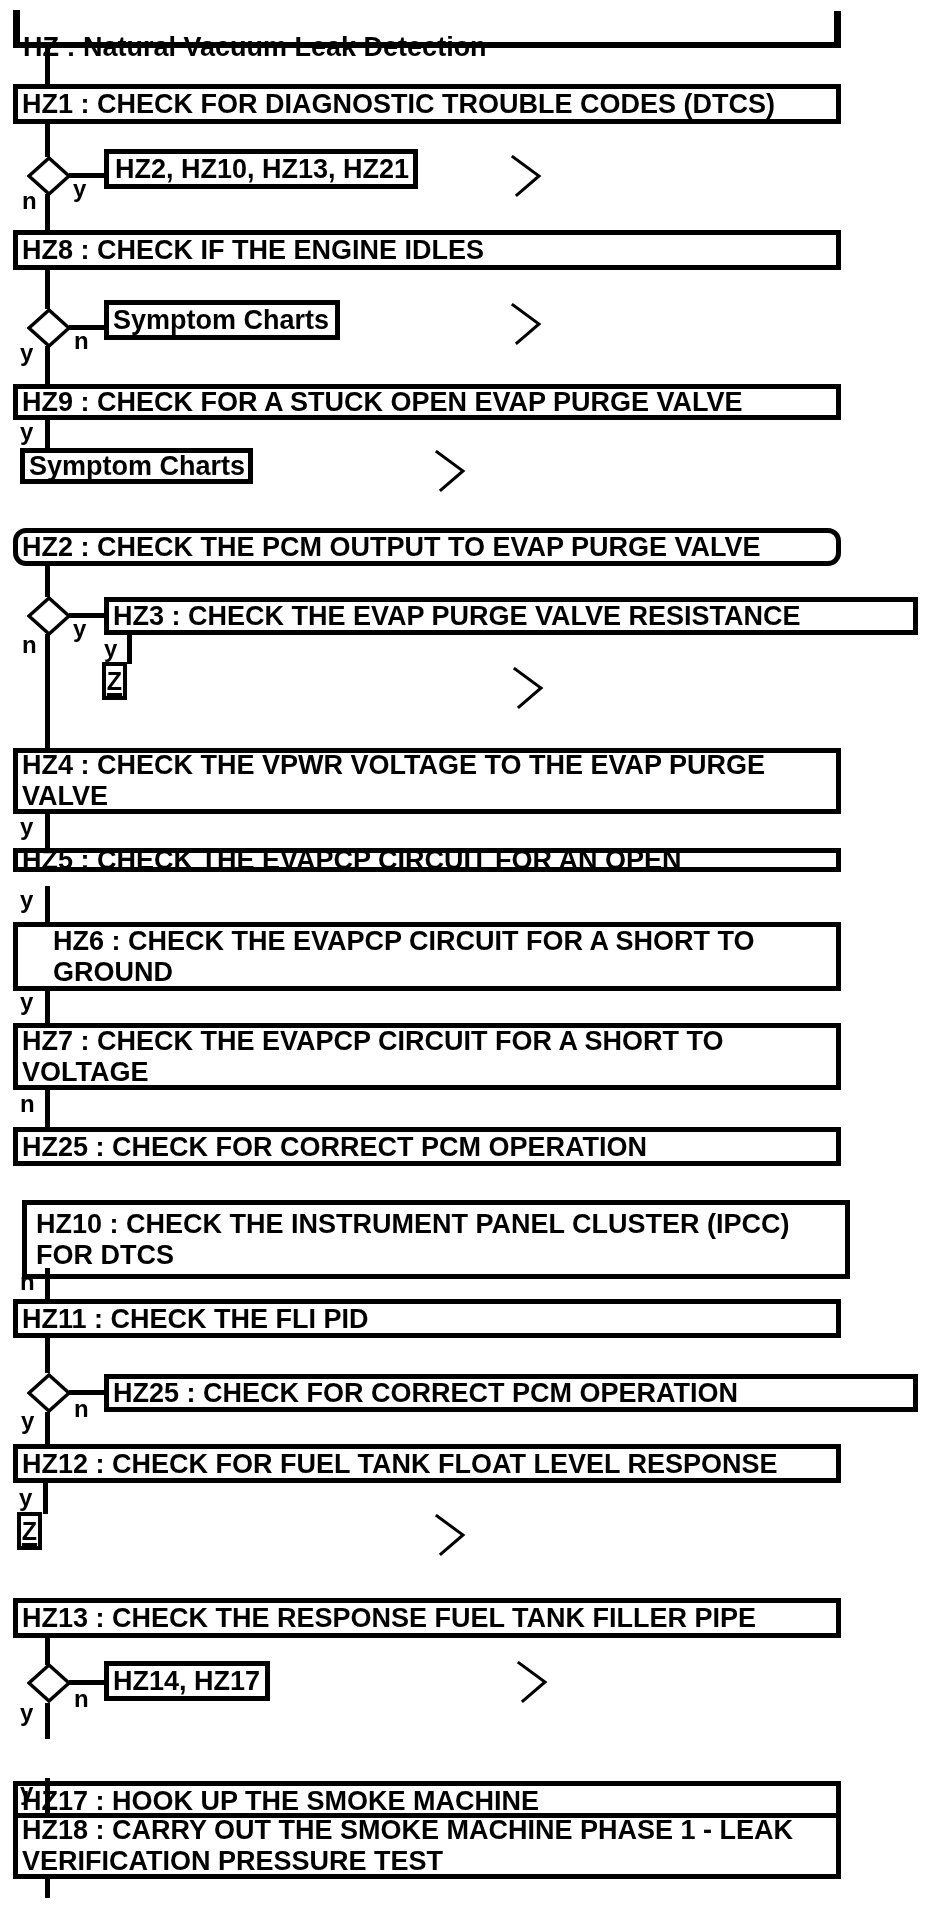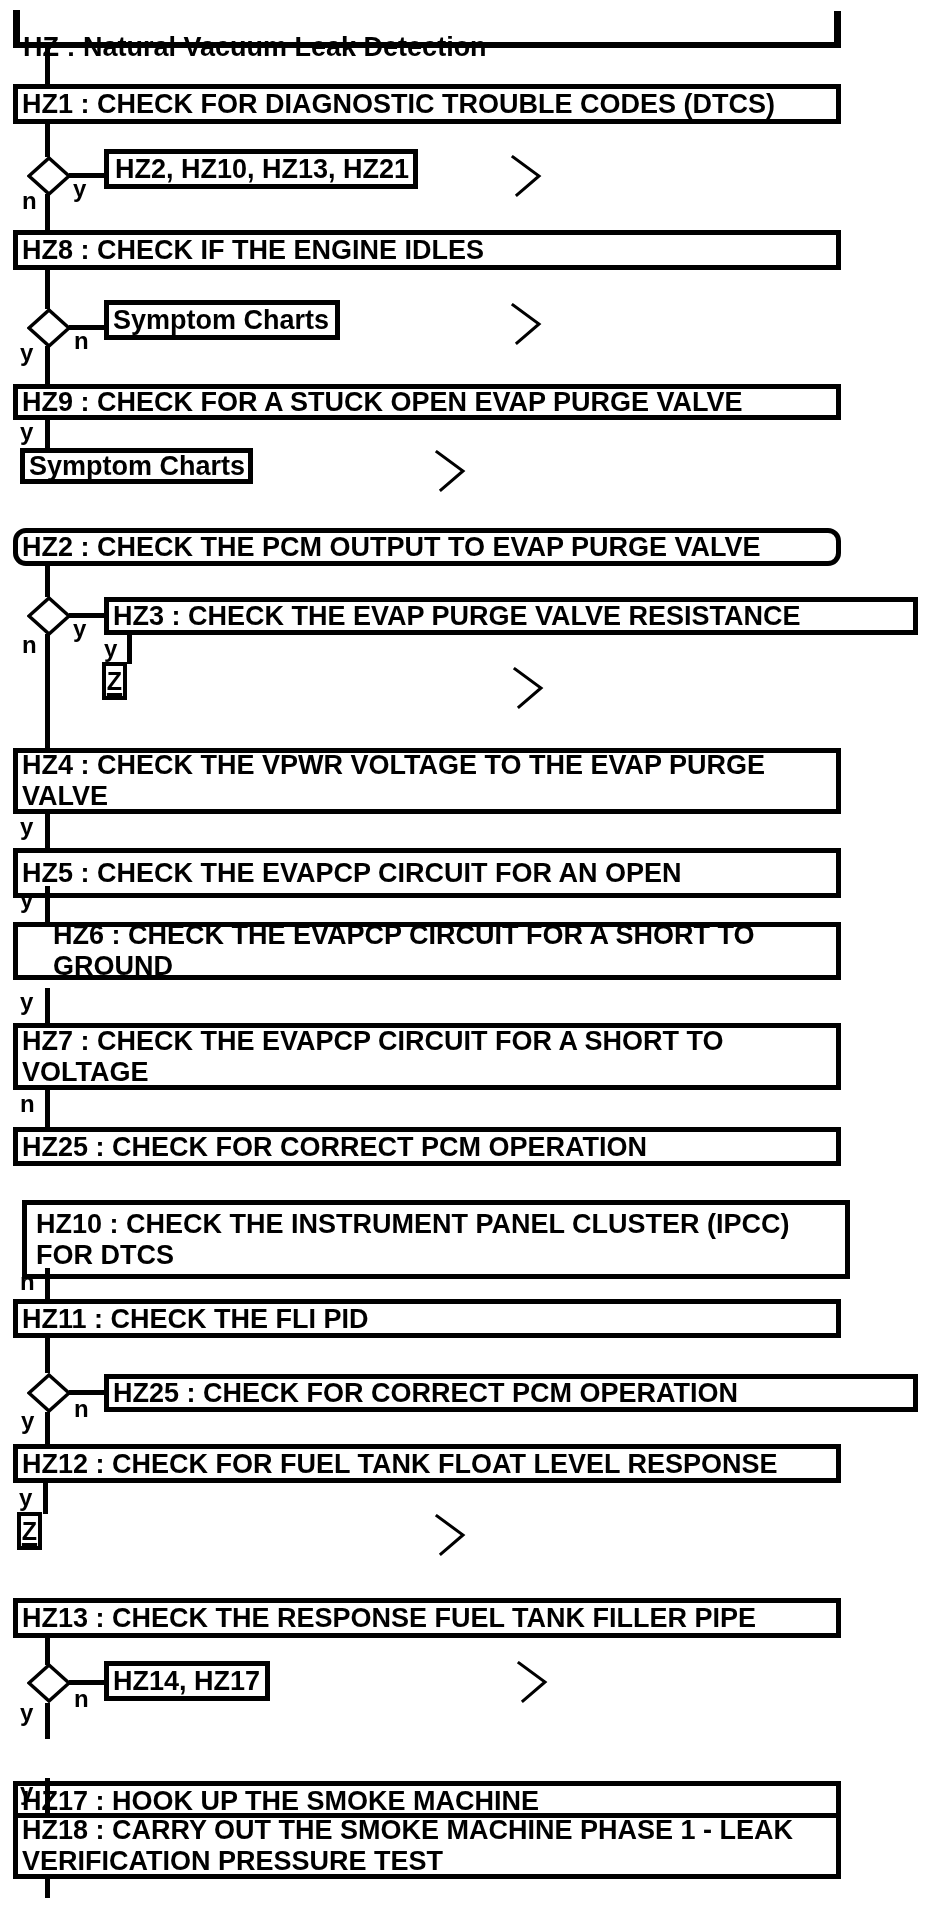--- a/index.html
+++ b/index.html
@@ -113,27 +113,27 @@
     </svg>
   <div class="vline" style="left:45px;top:634px;width:5px;height:114px;"></div>
 
   <div class="box ml" style="left:13px;top:748px;width:828px;height:66px;">
       <span>HZ4 : CHECK THE VPWR VOLTAGE TO THE EVAP PURGE
 VALVE</span>
     </div>
   <div class="lbl" style="left:20px;top:816px;">y</div>
   <div class="vline" style="left:45px;top:814px;width:5px;height:34px;"></div>
 
-  <div class="box" style="left:13px;top:848px;width:828px;height:50px;">
+  <div class="box" style="left:13px;top:848px;width:828px;height:24px;">
       <span>HZ5 : CHECK THE EVAPCP CIRCUIT FOR AN OPEN</span>
     </div>
   <div class="lbl" style="left:20px;top:889px;">y</div>
   <div class="vline" style="left:45px;top:886px;width:5px;height:36px;"></div>
 
-  <div class="box ml" style="left:13px;top:922px;width:828px;height:58px;padding-left:35px;">
+  <div class="box ml" style="left:13px;top:922px;width:828px;height:69px;padding-left:35px;">
       <span>HZ6 : CHECK THE EVAPCP CIRCUIT FOR A SHORT TO
 GROUND</span>
     </div>
   <div class="lbl" style="left:20px;top:991px;">y</div>
   <div class="vline" style="left:45px;top:988px;width:5px;height:35px;"></div>
 
   <div class="box ml" style="left:13px;top:1023px;width:828px;height:67px;">
       <span>HZ7 : CHECK THE EVAPCP CIRCUIT FOR A SHORT TO
 VOLTAGE</span>
     </div>

